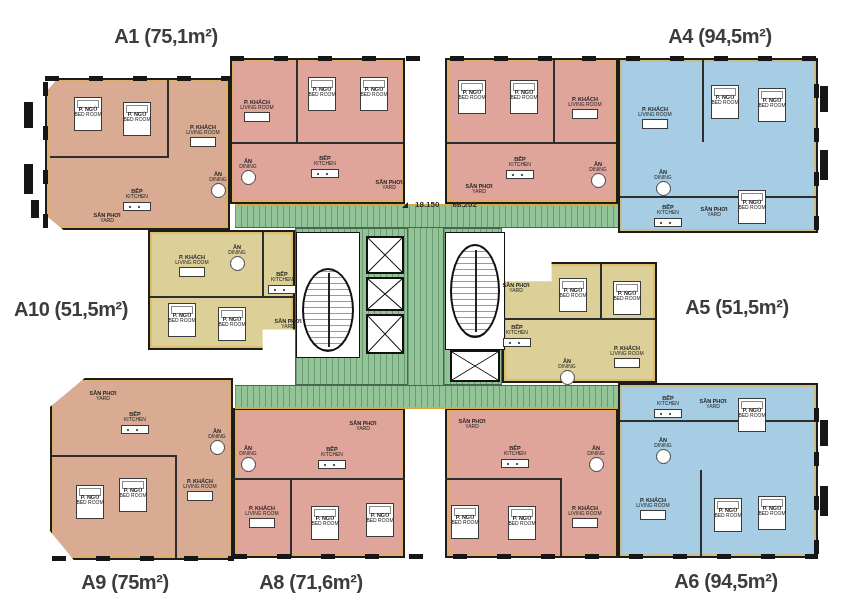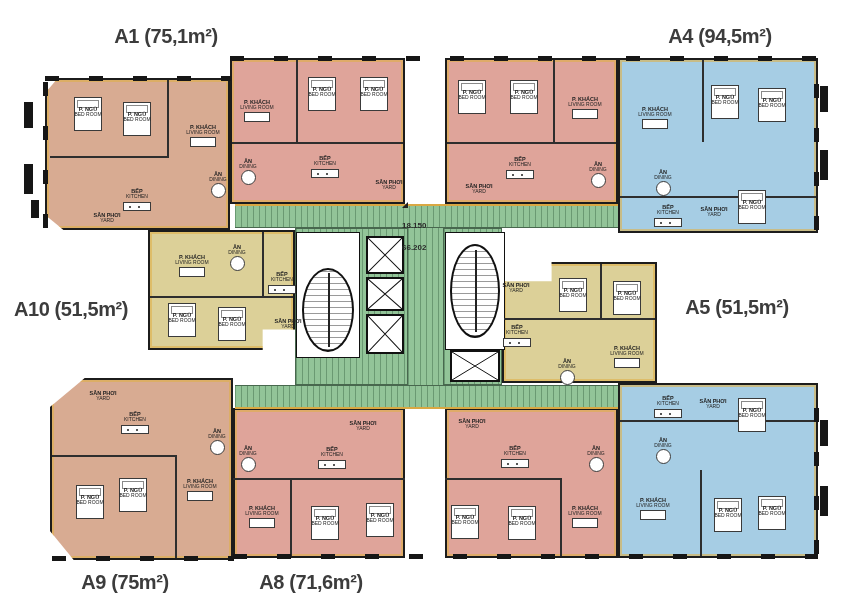--- a/index.html
+++ b/index.html
@@ -111,29 +111,30 @@
   <div class="facV" style="left:814px;top:386px;height:168px;"></div>
 
   <div class="tick" style="left:24px;top:102px;width:9px;height:26px;"></div>
   <div class="tick" style="left:24px;top:164px;width:9px;height:30px;"></div>
   <div class="tick" style="left:31px;top:200px;width:8px;height:18px;"></div>
   <div class="tick" style="left:820px;top:86px;width:8px;height:26px;"></div>
   <div class="tick" style="left:820px;top:150px;width:8px;height:30px;"></div>
   <div class="tick" style="left:820px;top:420px;width:8px;height:26px;"></div>
   <div class="tick" style="left:820px;top:486px;width:8px;height:30px;"></div>
 
-  <div class="dim" style="left:402px;top:200px;flex-direction:column;">
+  <div class="dim" style="left:402px;top:200px;">
     <span class="arr"></span>
     <span>18.150</span>
     <span>66.202</span>
   </div>
 
   <div class="cap" style="left:166px;top:36px;">A1 (75,1m²)</div>
   <div class="cap" style="left:707px;top:36px;margin-left:13px;">A4 (94,5m²)</div>
   <div class="cap" style="left:737px;top:307px;">A5 (51,5m²)</div>
+  <div class="cap" style="left:726px;top:581px;">A6 (94,5m²)</div>
   <div class="cap" style="left:311px;top:582px;">A8 (71,6m²)</div>
   <div class="cap" style="left:125px;top:582px;">A9 (75m²)</div>
   <div class="cap" style="left:71px;top:309px;">A10 (51,5m²)</div>
 
 <div class="furn furn-bedroom" style="left: 74px; top: 97px; width: 28px; height: 34px;"></div>
     <div class="rlabel" style="left: 88px; top: 112px;">
       <span class="vi">P. NGỦ</span>
       <span class="en">BED ROOM</span>
     </div>
     <div class="furn furn-bedroom" style="left: 123px; top: 102px; width: 28px; height: 34px;"></div>

